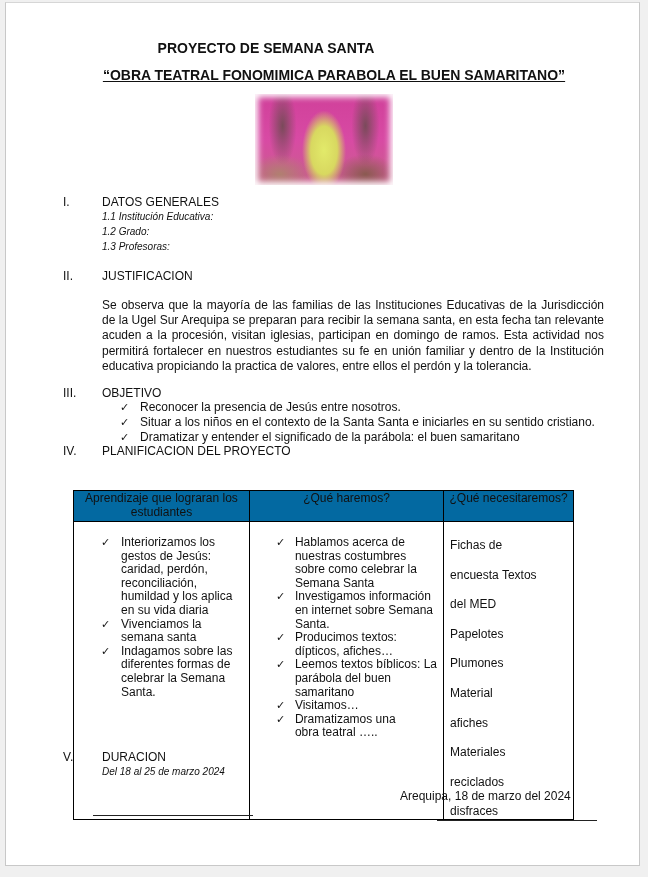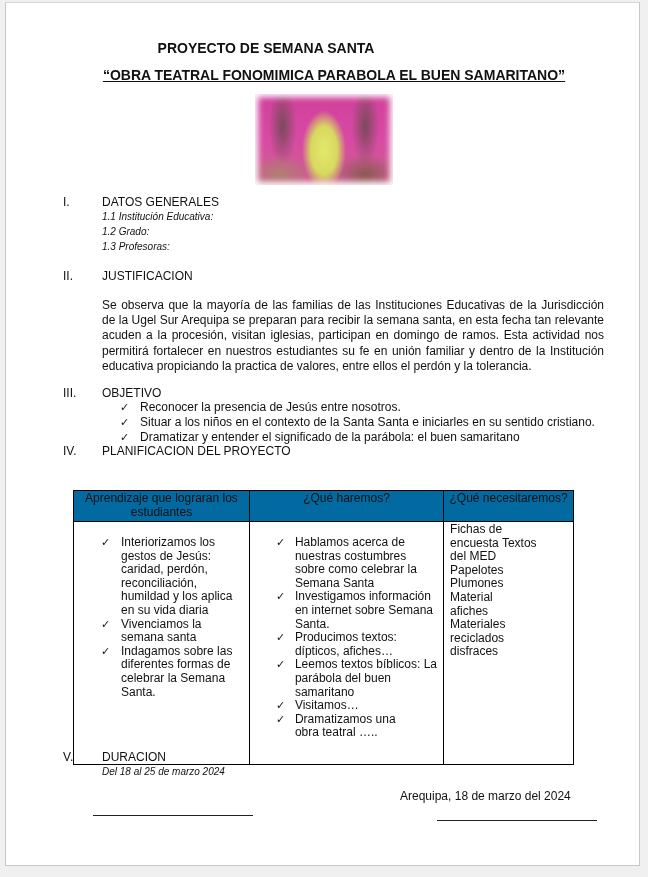--- a/index.html
+++ b/index.html
@@ -56,21 +56,21 @@
     }
     .c1 { width: 156px; } .c2 { width: 186px; } .c3 { width: 159px; }
     ul.chk-list { list-style: none; margin: 0; padding: 0; }
     ul.chk-list li { position: relative; }
     ul.chk-list li .mark { position: absolute; left: 0; top: 0; font-size: 11px; }
     .col1-list { padding: 14px 6px 0 27px !important; }
     .col1-list li { padding-left: 20px; }
     .col2-list { padding: 14px 6px 0 26px !important; }
     .col2-list li { padding-left: 19px; }
     .col3 { padding: 1px 4px 0 6px !important; }
-    .col3 div { line-height: 13.6px; }
+    .col3 div { line-height: 13.6px; margin-top: 16px; }
     .sig-line { height: 1px; background: #222; }
     .bottom-band { left: 0; top: 866px; width: 648px; height: 11px; background: #f0f0f0; }
   </style>
 </head>
 <body>
 
 <div class="page"></div>
 
 <div class="abs title1">PROYECTO DE SEMANA SANTA</div>
 <div class="abs title2">“OBRA TEATRAL FONOMIMICA PARABOLA EL BUEN SAMARITANO”</div>

